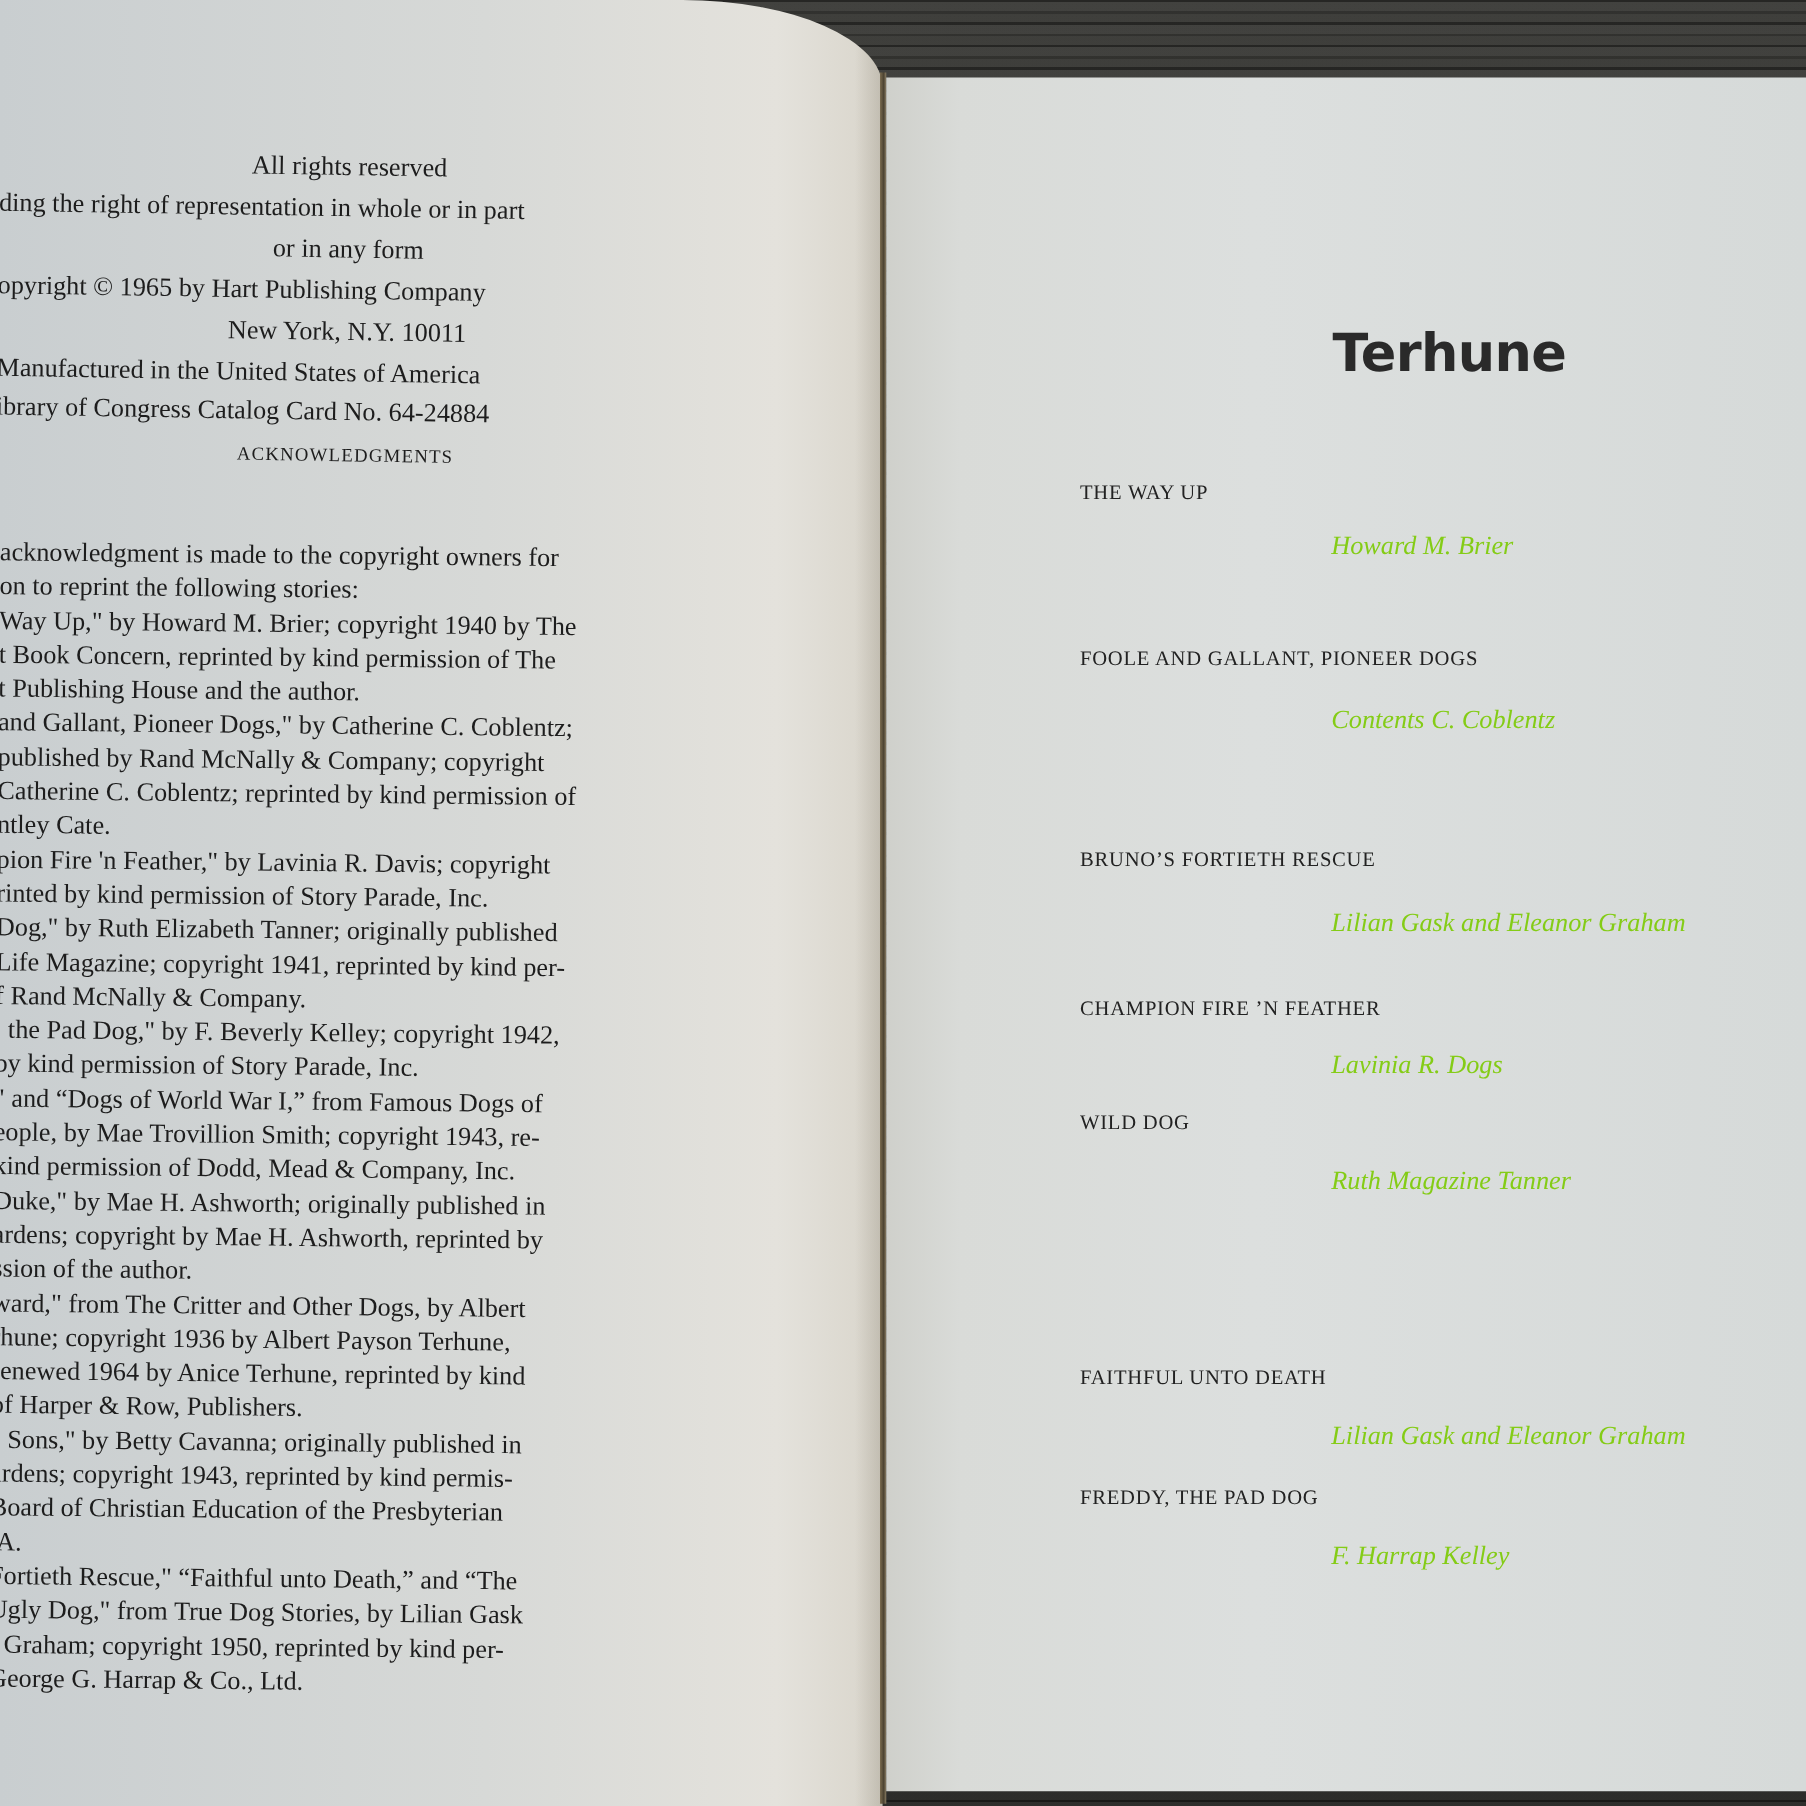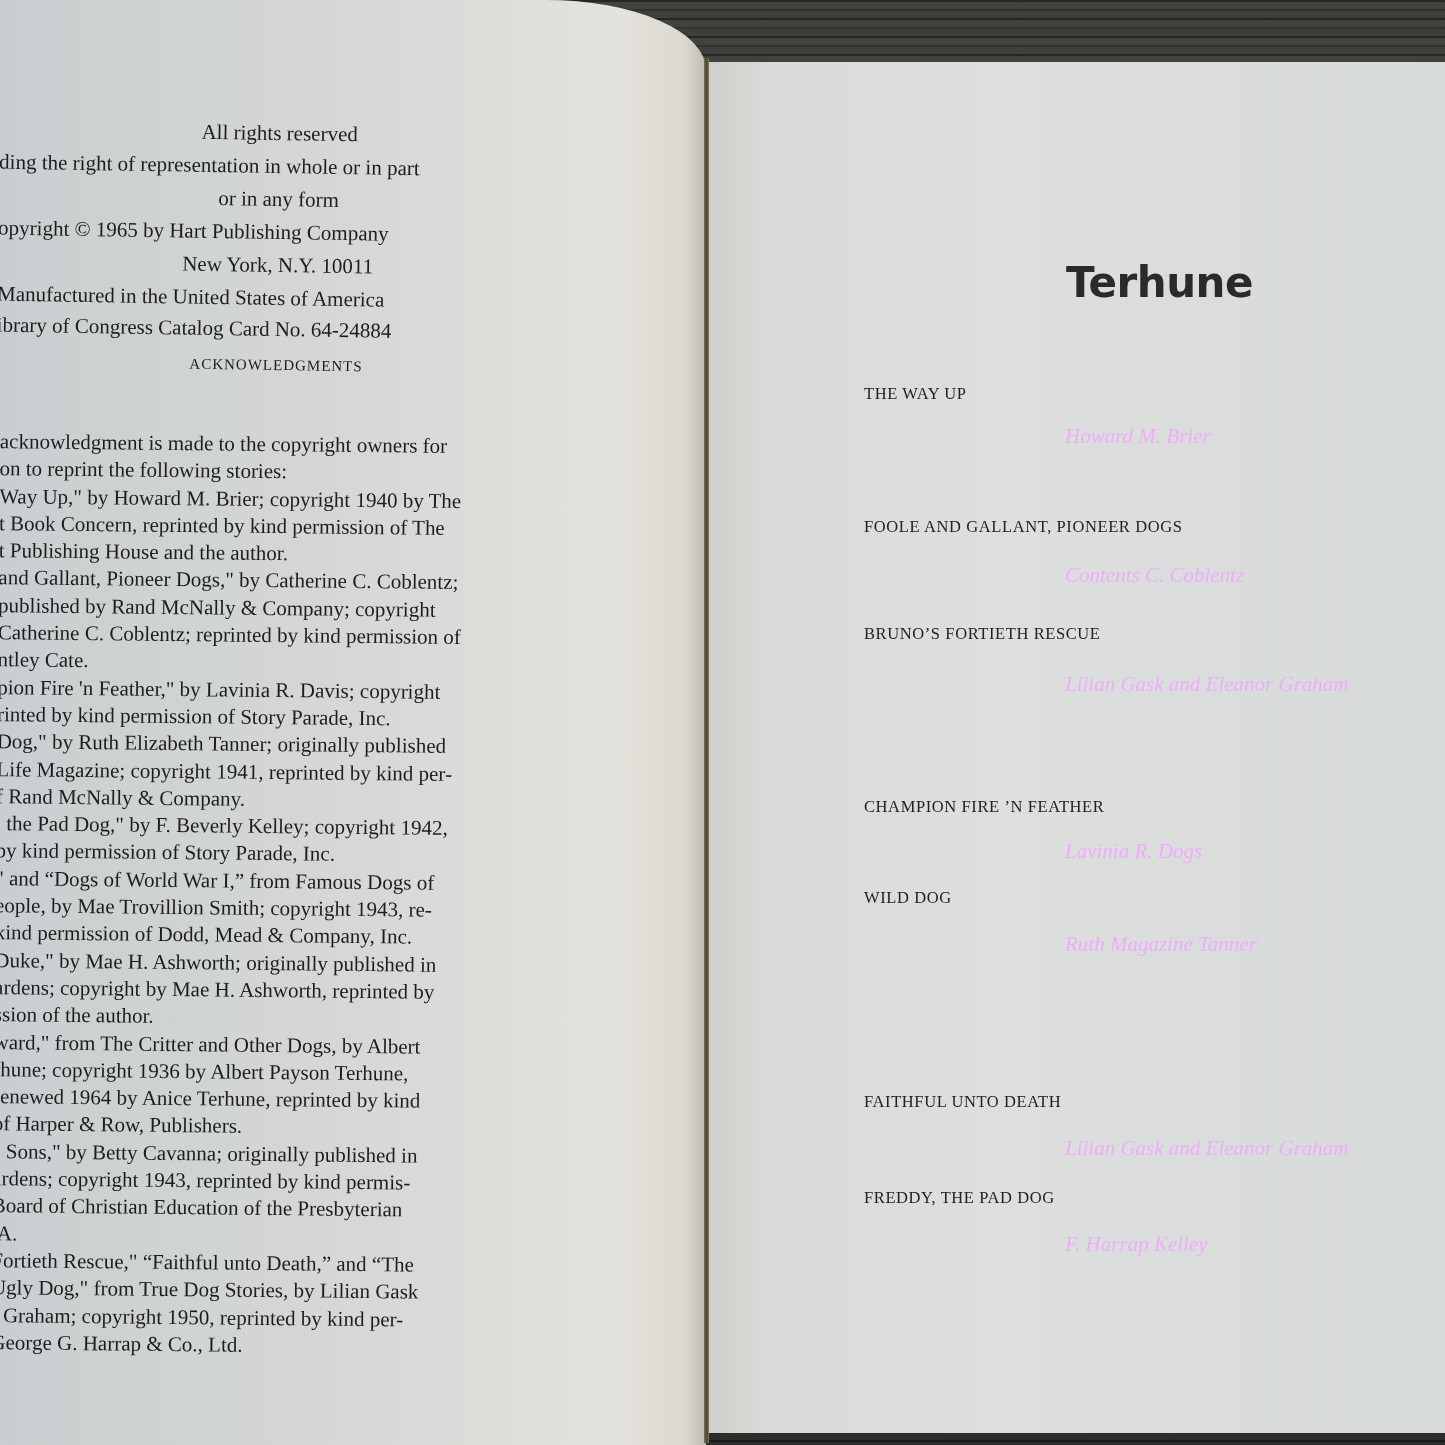--- a/index.html
+++ b/index.html
@@ -52,21 +52,21 @@
       font-family: "DejaVu Sans", sans-serif; font-weight: bold; font-size: 42px;
       color: #2a2a2a; letter-spacing: -0.5px;
     }
     .toc { position: absolute; left: 864px; top: 0; width: 580px; }
     .toc-entry { position: absolute; left: 0; width: 580px; }
     .toc-title {
       font-size: 16.5px; letter-spacing: 0.6px; color: #222; white-space: nowrap;
     }
     .toc-author {
       position: absolute; left: 201px; font-style: italic; font-size: 21px;
-      color: #f0abfc; white-space: nowrap;
+      color: #84cc16; white-space: nowrap;
     }
   </style>
 </head>
 <body>
 
 <div class="wood"></div>
 
 <div class="page-left">
   <div class="copyright-block">
     <div class="cline center" style="padding-left:0px">All rights reserved</div>
@@ -125,21 +125,21 @@
 
 <div class="toc">
   <div class="toc-entry" style="top:384px">
     <div class="toc-title">THE WAY UP</div>
     <div class="toc-author" style="top:40px">Howard M. Brier</div>
   </div>
   <div class="toc-entry" style="top:517px">
     <div class="toc-title">FOOLE AND GALLANT, PIONEER DOGS</div>
     <div class="toc-author" style="top:46px">Contents C. Coblentz</div>
   </div>
-  <div class="toc-entry" style="top:624px">
+  <div class="toc-entry" style="top:678px">
     <div class="toc-title">BRUNO’S FORTIETH RESCUE</div>
     <div class="toc-author" style="top:48px">Lilian Gask and Eleanor Graham</div>
   </div>
   <div class="toc-entry" style="top:797px">
     <div class="toc-title">CHAMPION FIRE ’N FEATHER</div>
     <div class="toc-author" style="top:42px">Lavinia R. Dogs</div>
   </div>
   <div class="toc-entry" style="top:888px">
     <div class="toc-title">WILD DOG</div>
     <div class="toc-author" style="top:44px">Ruth Magazine Tanner</div>

